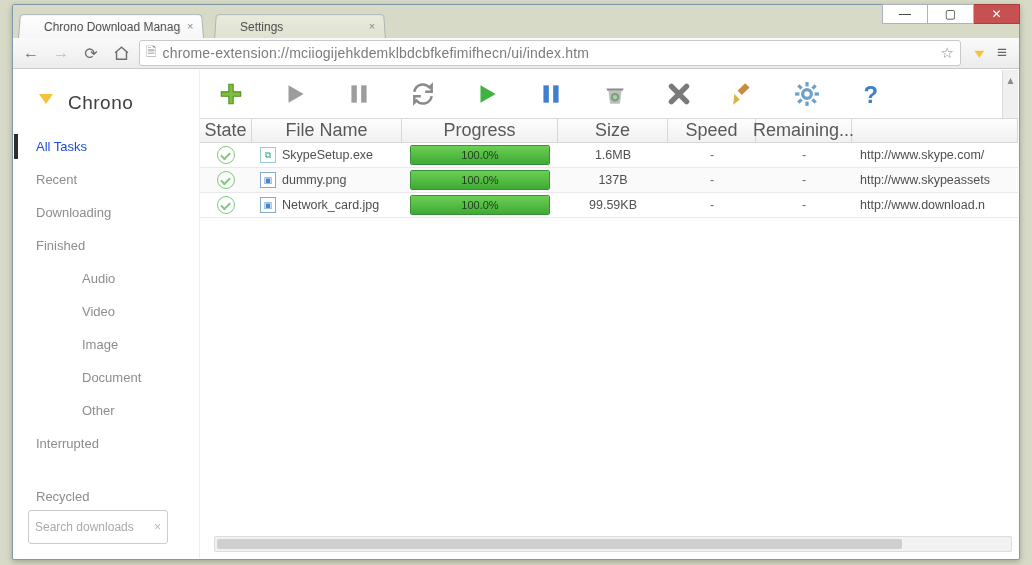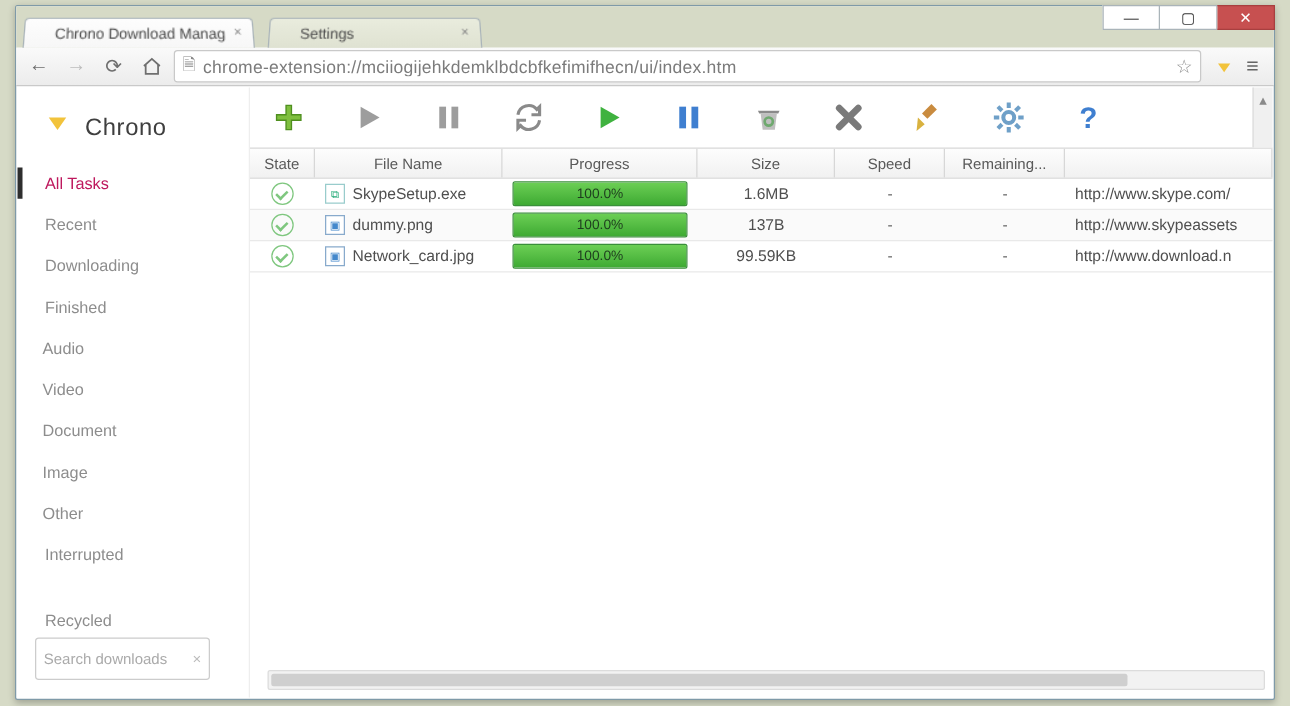--- a/index.html
+++ b/index.html
@@ -58,36 +58,36 @@
   .content { position:absolute; top:65px; left:1px; right:1px; bottom:1px; display:flex; background:#fff;}
 
   
   .sidebar { width:186px; background:#fff; border-right:1px solid #eee; position:relative; padding-top:16px;}
   .logo-row { display:flex; align-items:center; gap:8px; padding: 4px 0 14px 20px; }
   .logo-ic { width:26px; height:26px; position:relative; }
   .logo-ic .box { width:24px;height:24px;background:#2ca94f;border-radius:3px;position:relative;}
   .logo-ic .arrow { position:absolute; left:5px; top:4px; width:0;height:0; border-left:7px solid transparent;border-right:7px solid transparent;border-top:10px solid #f2c33b;}
   .logo-text { font-size:19px; color:#3f3f3f; letter-spacing:0.5px;}
   .side-item { font-size:13px; color:#8d8d8d; padding: 9px 0 9px 22px; cursor:pointer;}
-  .side-item.sub { padding-left: 20px; }
-  .side-item.active { color:#be185d; position:relative;}
+  .side-item.sub { padding-left: 68px; }
+  .side-item.active { color:#1d4ed8; position:relative;}
   .side-item.active::before { content:""; position:absolute; left:0; top:4px; bottom:4px; width:4px; background:#2e2e2e;}
   .side-item.spaced { margin-top:20px;}
   .search-box { position:absolute; left:14px; bottom:14px; width:140px; height:24px; border:1px solid #ccc; border-radius:3px; display:flex; align-items:center; padding:16px 6px; font-size:12px; color:#aaa;}
   .search-box span.clear { margin-left:auto; color:#bbb; font-size:12px;}
 
   
   .main { flex:1; display:flex; flex-direction:column; background:#fff;}
   .action-bar { height:49px; border-bottom:1px solid #d7d7d7; display:flex; align-items:center; padding-left:16px; gap:34px; position:relative;}
   .act { width:30px; height:30px; display:flex; align-items:center; justify-content:center; }
   .act svg { width:26px; height:26px; }
   .vscroll-ind { position:absolute; right:0; top:0; width:16px; bottom:0; background:#f0f0f0; border-left:1px solid #dcdcdc; display:flex; align-items:flex-start; justify-content:center; padding-top:3px; color:#8a8a8a; font-size:12px}
 
   
-  .tbl-head { height:24px; background:linear-gradient(#fdfdfd,#f1f1f1); border-bottom:1px solid #d7d7d7; display:flex; font-size:12px; color:#595959;}
+  .tbl-head { height:24px; background:linear-gradient(#fdfdfd,#f1f1f1); border-bottom:1px solid #d7d7d7; display:flex; font-size:18px; color:#595959;}
   .th { border-right:1px solid #d7d7d7; display:flex; align-items:center; justify-content:center; }
   .c-state { width:52px;}
   .c-file  { width:150px; justify-content:center;}
   .c-prog  { width:156px;}
   .c-size  { width:110px;}
   .c-speed { width:88px;}
   .c-rem   { width:96px;}
   .c-url   { flex:1; justify-content:flex-start; padding-left:6px;}
 
   .tbl-body { }
@@ -163,22 +163,22 @@
         <span class="logo-ic"><span class="box"><span class="arrow"></span></span></span>
         <span class="logo-text">Chrono</span>
       </div>
       <div id="side-list">
           <div class="side-item active">All Tasks</div>
           <div class="side-item">Recent</div>
           <div class="side-item">Downloading</div>
           <div class="side-item">Finished</div>
           <div class="side-item sub">Audio</div>
           <div class="side-item sub">Video</div>
+          <div class="side-item sub">Image</div>
           <div class="side-item sub">Document</div>
-          <div class="side-item sub">Image</div>
           <div class="side-item sub">Other</div>
           <div class="side-item">Interrupted</div>
           <div class="side-item spaced">Recycled</div>
         </div>
       <div class="search-box">
         <span>Search downloads</span>
         <span class="clear">×</span>
       </div>
     </div>
 

